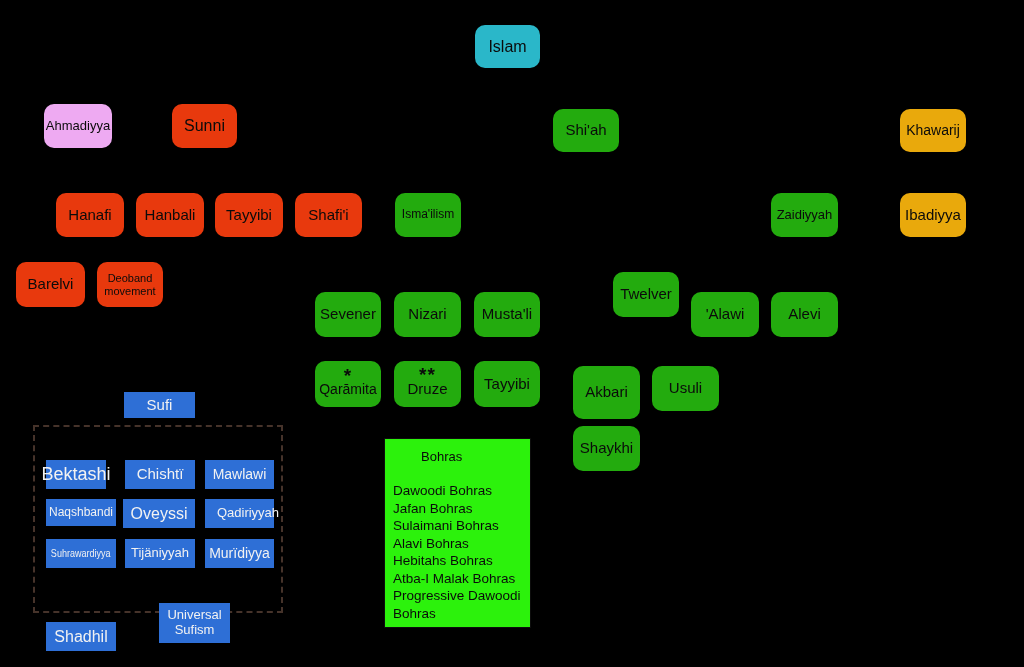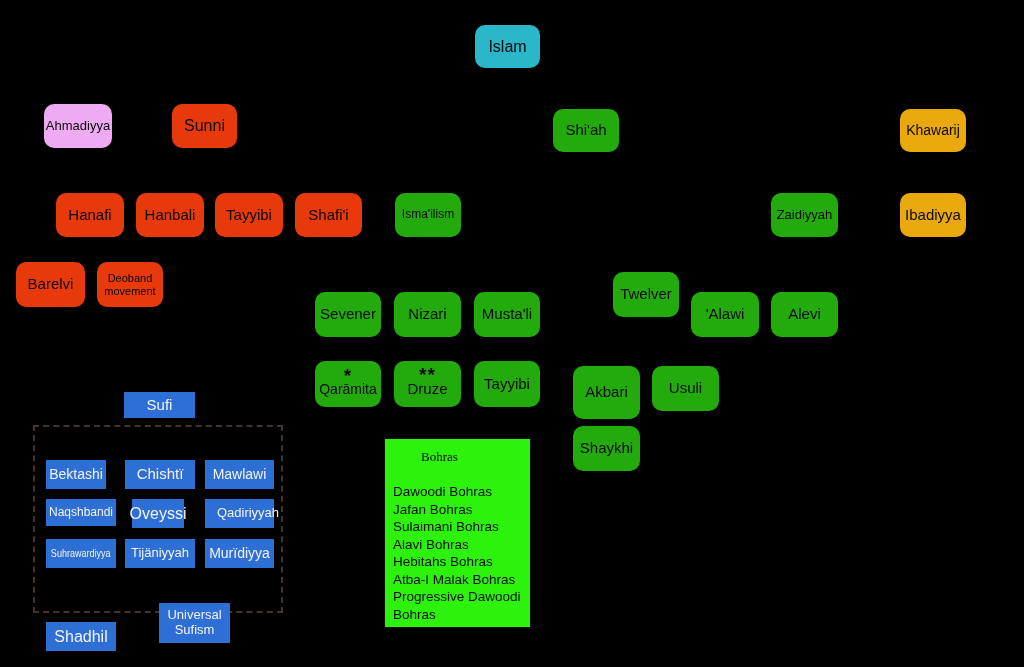--- a/index.html
+++ b/index.html
@@ -21,21 +21,21 @@
   .mark{font-size:19px;font-weight:bold;height:11px;line-height:9px;letter-spacing:1px;}
   .condensed{transform:scaleX(0.86);white-space:nowrap;}
   #sufi-group{
     position:absolute;left:33px;top:425px;width:250px;height:188px;
     border:2px dashed #46332a;box-sizing:border-box;
   }
   #bohras-box{
     position:absolute;left:384px;top:438px;width:147px;height:190px;
     background:#2cf20c;border:1px solid #0d0d0d;box-sizing:border-box;color:#0b0b0b;
   }
-  #bohras-title{font-size:13px;margin:10px 0 0 36px;font-family:Liberation Serif, serif;}
+  #bohras-title{font-size:13px;margin:10px 0 0 36px;}
   #bohras-list{list-style:none;margin:18px 0 0 0;padding:0 0 0 8px;font-size:13.5px;line-height:17.5px;}
 </style>
 </head>
 <body>
 
 <div id="stage">
 
   <div class="node round teal" style="left:475px;top:25px;width:65px;height:43px;font-size:16px;">Islam</div>
 
   <div class="node round violet" style="left:44px;top:104px;width:68px;height:44px;font-size:13px;">Ahmadiyya</div>
@@ -73,26 +73,26 @@
   <div class="node round green" style="left:474px;top:361px;width:66px;height:46px;font-size:15px;">Tayyibi</div>
 
   <div class="node round green" style="left:573px;top:366px;width:67px;height:53px;font-size:15px;">Akbari</div>
   <div class="node round green" style="left:652px;top:366px;width:67px;height:45px;font-size:15px;">Usuli</div>
   <div class="node round green" style="left:573px;top:426px;width:67px;height:45px;font-size:15px;">Shaykhi</div>
 
   <div class="node blue" style="left:124px;top:392px;width:71px;height:26px;font-size:15px;">Sufi</div>
 
   <div id="sufi-group"></div>
 
-  <div class="node blue" style="left:46px;top:460px;width:60px;height:29px;font-size:14px;">Bektashi</div>
+  <div class="node blue" style="left:46px;top:460px;width:60px;height:29px;font-size:18px;">Bektashi</div>
   <div class="node blue" style="left:125px;top:460px;width:70px;height:29px;font-size:15px;">Chishtï</div>
   <div class="node blue" style="left:205px;top:460px;width:69px;height:29px;font-size:14px;">Mawlawi</div>
 
   <div class="node blue" style="left:46px;top:499px;width:70px;height:27px;font-size:12px;">Naqshbandi</div>
-  <div class="node blue" style="left:132px;top:499px;width:52px;height:29px;font-size:16px;">Oveyssi</div>
+  <div class="node blue" style="left:123px;top:499px;width:72px;height:29px;font-size:16px;">Oveyssi</div>
   <div class="node blue" style="left:205px;top:499px;width:69px;height:29px;font-size:13px;padding-left:17px;">Qadiriyyah</div>
 
   <div class="node blue" style="left:46px;top:539px;width:70px;height:29px;font-size:10.5px;">
     <span class="condensed">Suhrawardiyya</span>
   </div>
   <div class="node blue" style="left:125px;top:539px;width:70px;height:29px;font-size:13px;">Tijäniyyah</div>
   <div class="node blue" style="left:205px;top:539px;width:69px;height:29px;font-size:14px;">Murïdiyya</div>
 
   <div class="node blue" style="left:46px;top:578px;width:70px;height:29px;font-size:16px;margin-top:44px;">Shadhil</div>
   <div class="node blue" style="left:159px;top:603px;width:71px;height:40px;font-size:13px;padding:0 6px;">Universal Sufism</div>

